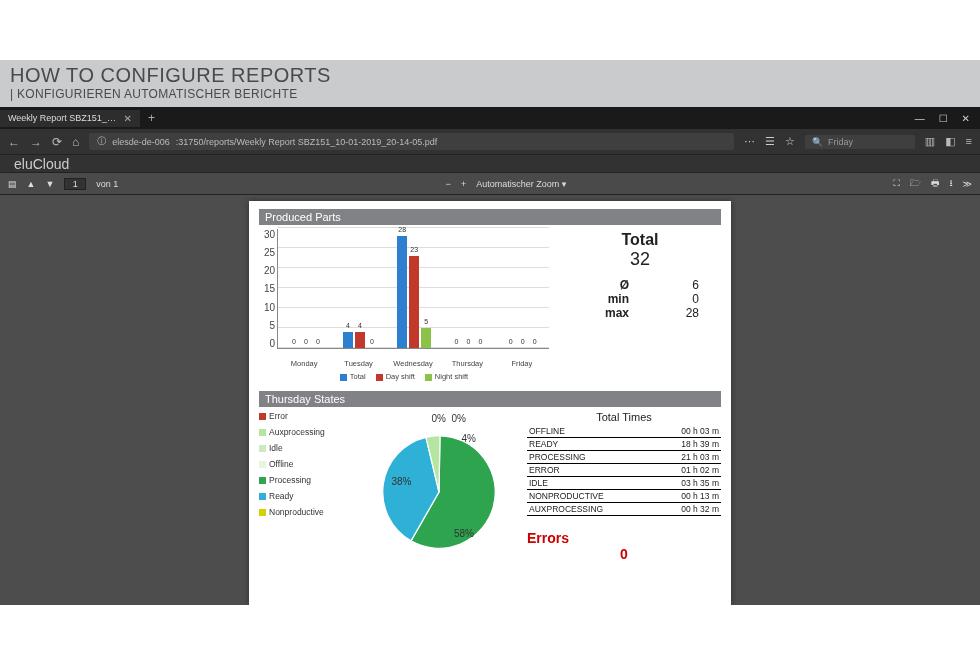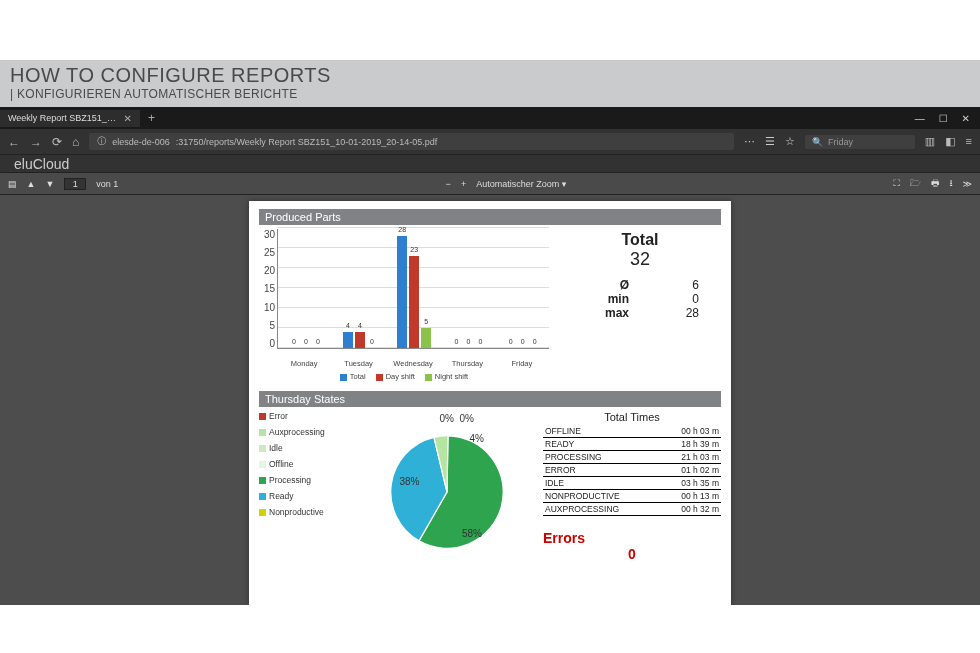--- a/index.html
+++ b/index.html
@@ -42,21 +42,21 @@
   .y-axis { position: absolute; left: 2px; top: 0; height: 120px; display: flex; flex-direction: column; justify-content: space-between; font-size: 10px; color: #444; text-align: right; width: 14px; }
   .plot { position: absolute; left: 18px; top: 0; right: 0; height: 120px; border-left: 1px solid #888; border-bottom: 1px solid #888; }
   .grid-line { position: absolute; left: 0; right: 0; border-top: 1px solid #ddd; }
   .cat-group { position: absolute; bottom: 0; display: flex; align-items: flex-end; gap: 2px; }
   .bar { width: 10px; position: relative; }
   .bar-lbl { position: absolute; top: -10px; left: 50%; transform: translateX(-50%); font-size: 7px; color: #333; }
   .x-labels { display: flex; margin-left: 18px; font-size: 7.5px; color: #444; }
   .x-labels span { flex: 1; text-align: center; }
   .legend-row { display: flex; justify-content: center; gap: 10px; font-size: 7.5px; margin-top: 4px; color: #444; }
   .sw { display: inline-block; width: 7px; height: 7px; margin-right: 3px; vertical-align: middle; }
-  .ms-row { display: flex; gap: 16px; }
+  .ms-row { display: flex; gap: 8px; }
   .ms-legend { width: 92px; font-size: 8.5px; color: #333; }
   .ms-legend div { margin-bottom: 6px; display: flex; align-items: center; }
   .pie-box { width: 160px; display: flex; align-items: center; justify-content: center; }
   .pie-svg { width: 150px; height: 150px; }
   .ms-right { flex: 1; }
   .tt-header { text-align: center; font-size: 11px; font-weight: 400; margin-bottom: 2px; }
   .tt-table { width: 100%; border-collapse: collapse; font-size: 8.5px; }
   .tt-table td { border-bottom: 1px solid #000; padding: 1px 2px; }
   .tt-table td:last-child { text-align: right; }
   .errors-lbl { color: #c00; font-weight: 700; font-size: 14px; text-align: left; margin-top: 14px; }

